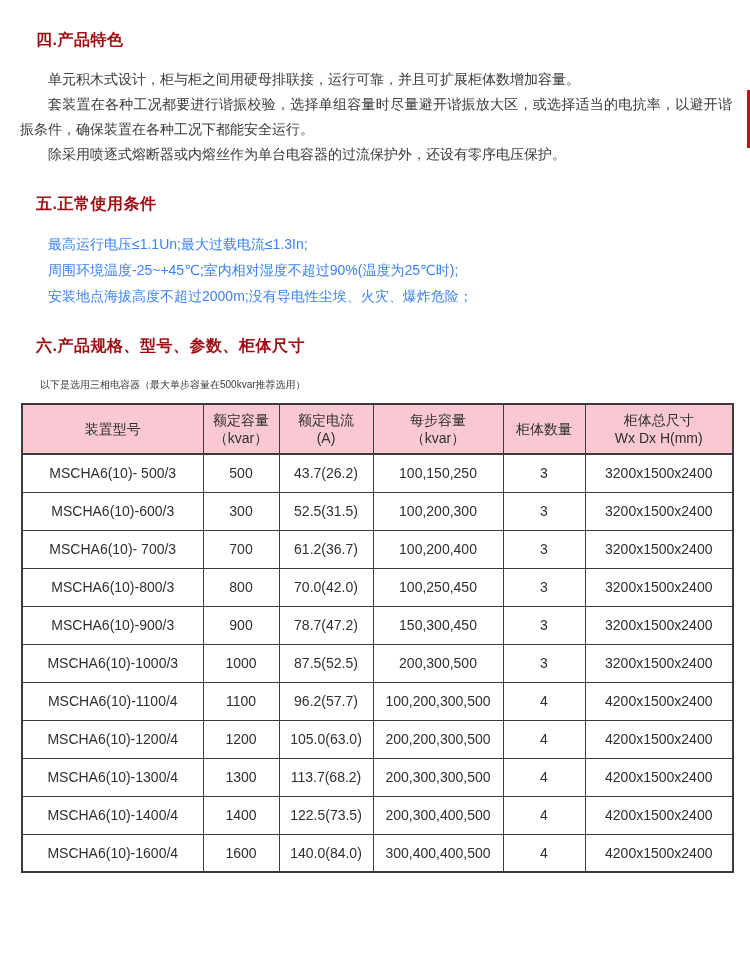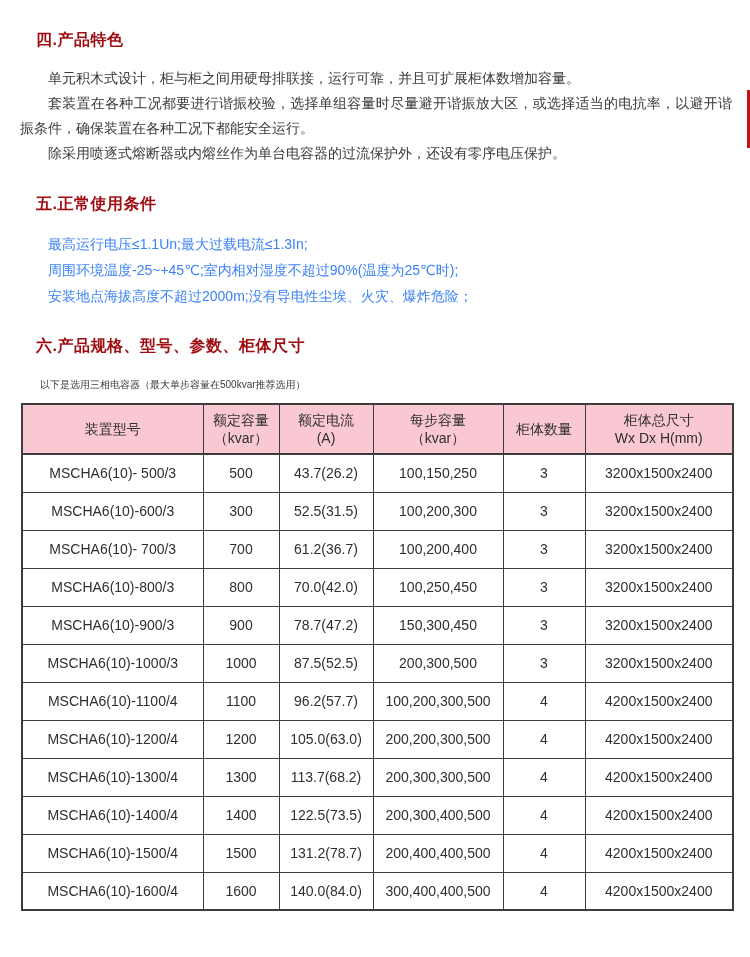--- a/index.html
+++ b/index.html
@@ -22,21 +22,20 @@
     letter-spacing: 0.5px;
   }
   .para-block { margin-top: 9px; }
   .para-block p {
     margin: 0;
     font-size: 14px;
     line-height: 25px;
     text-indent: 2em;
     text-align: justify;
     color: #3a3a3a;
-    font-family: Liberation Mono, monospace;
   }
   .cond-block { margin-top: 9px; }
   .cond-block p {
     margin: 0;
     font-size: 14px;
     line-height: 26px;
     padding-left: 2em;
     color: #3b82f6;
   }
   .gap-sec { margin-top: 27px; }
@@ -209,28 +208,20 @@
       </tr>
       <tr>
         <td>MSCHA6(10)-1400/4</td>
         <td>1400</td>
         <td>122.5(73.5)</td>
         <td>200,300,400,500</td>
         <td>4</td>
         <td>4200x1500x2400</td>
       </tr>
       <tr>
-        <td>MSCHA6(10)-1500/4</td>
-        <td>1500</td>
-        <td>131.2(78.7)</td>
-        <td>200,400,400,500</td>
-        <td>4</td>
-        <td>4200x1500x2400</td>
-      </tr>
-      <tr>
         <td>MSCHA6(10)-1600/4</td>
         <td>1600</td>
         <td>140.0(84.0)</td>
         <td>300,400,400,500</td>
         <td>4</td>
         <td>4200x1500x2400</td>
       </tr>
     </tbody>
 </table>
 

